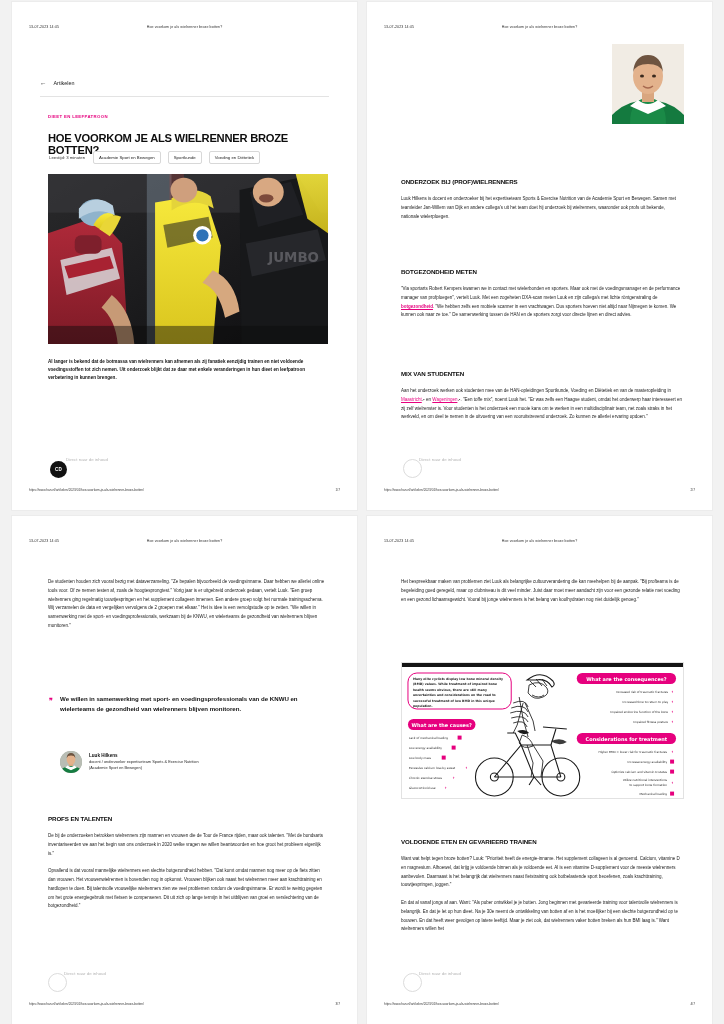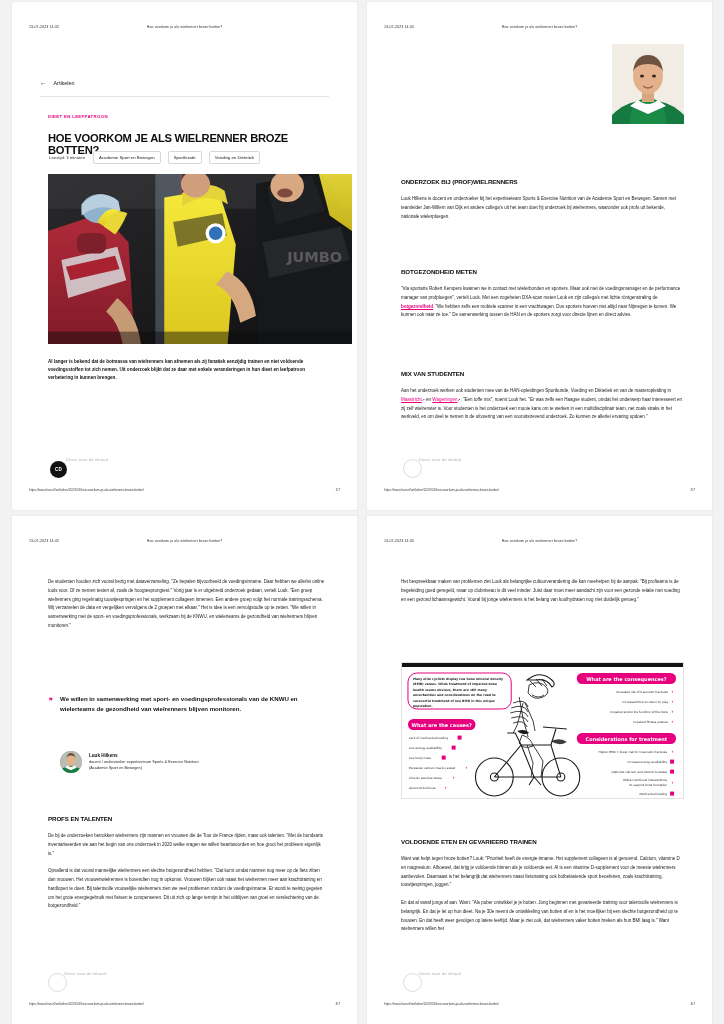--- a/index.html
+++ b/index.html
@@ -70,21 +70,21 @@
     font-size:4.3px;color:#333;
   }
   .metarow .readtime{padding:3px 1px;color:#333;}
   .chip{
     border:1px solid #d8d8d8;border-radius:2px;
     padding:3px 5px;font-size:4.3px;color:#222;background:#fff;
     white-space:nowrap;
   }
   
   .hero{
-    position:absolute;left:36px;top:172px;width:304px;height:170px;
+    position:absolute;left:36px;top:172px;width:280px;height:170px;
     overflow:hidden;background:#d946ef;
   }
   .hero svg{display:block;width:100%;height:100%;}
   .caption{
     position:absolute;left:36px;top:356px;right:32px;
     font-size:4.6px;line-height:1.75;color:#111;font-weight:600;
   }
   
   .col{
     position:absolute;left:36px;right:30px;

